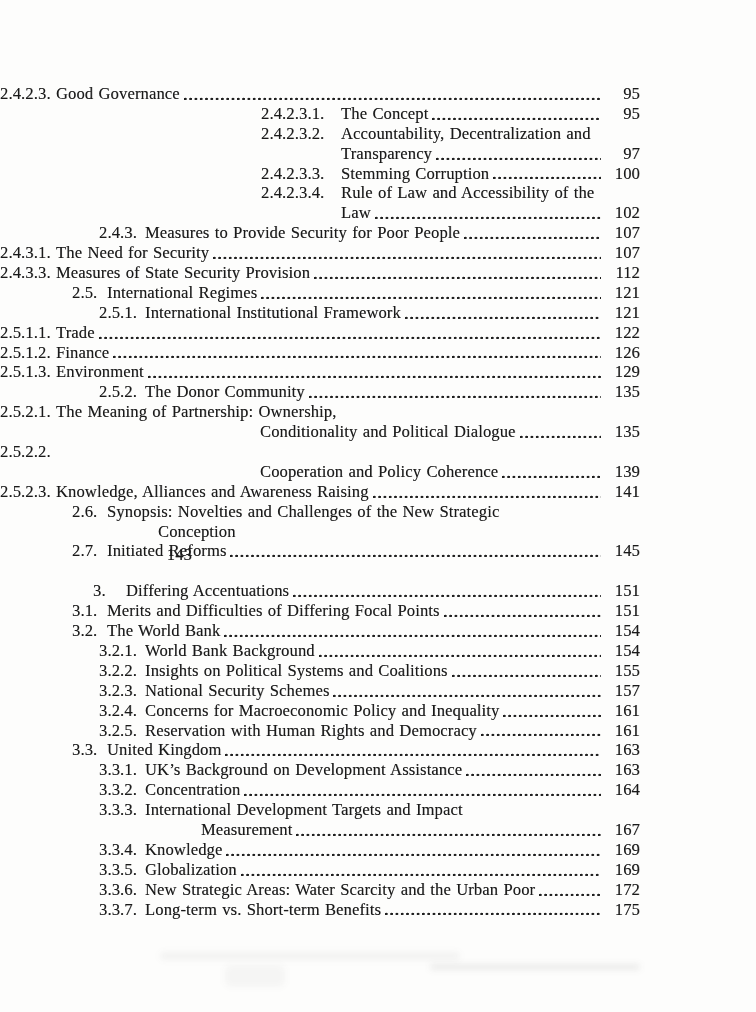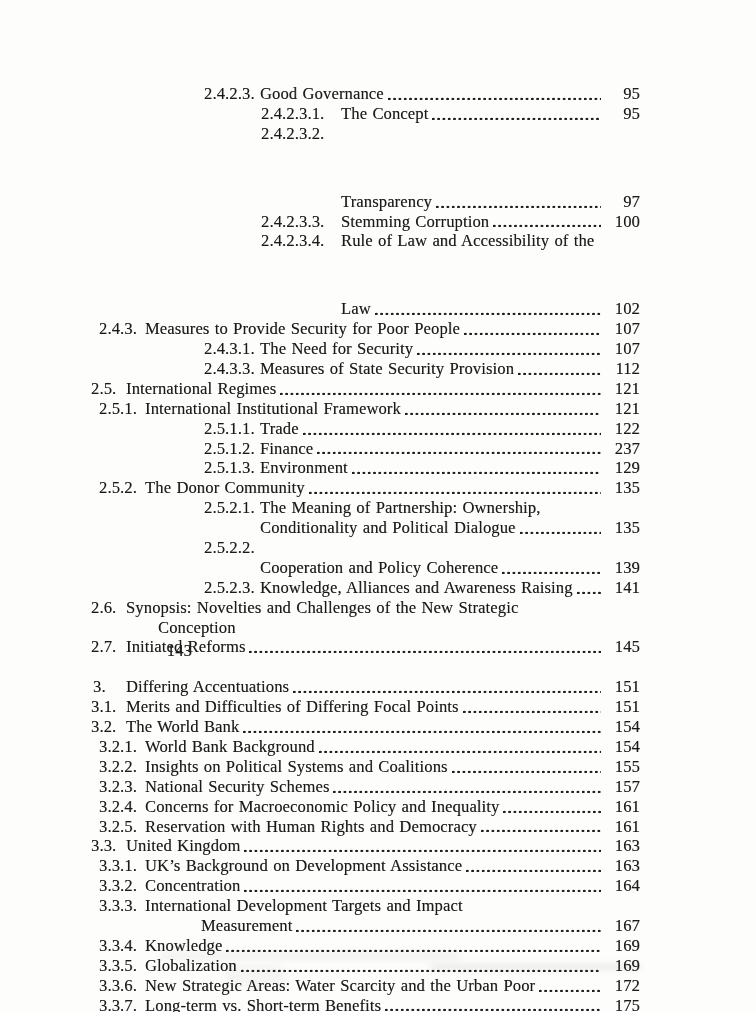--- a/index.html
+++ b/index.html
@@ -29,28 +29,28 @@
     letter-spacing: 0.15px;
     word-spacing: 1px;
     padding-right: 116px;
     white-space: nowrap;
     text-shadow: 0.3px 0.2px 0 rgba(25,25,25,0.45);
   }
   .gap-before { margin-top: 19.9px; }
 
   
   .l0 { padding-left: 93px; }  .l0 .num { width: 33px; }
-  .l1 { padding-left: 91px; } .l1 .num { width: 35px; }
+  .l1 { padding-left: 72px; } .l1 .num { width: 35px; }
   .l2 { padding-left: 99px; } .l2 .num { width: 46px; }
-  .l3 { padding-left: 204px; } .l3 .num { width: 56px; }
+  .l3 { } .l3 .num { width: 56px; }
   .l4 { padding-left: 261px; } .l4 .num { width: 80px; }
   .l1.cont { padding-left: 158px; flex-direction: column; }
   .l2.cont { padding-left: 201px; }
   .l3.cont { padding-left: 260px; justify-content: center; }
-  .l4.cont { padding-left: 341px; margin-top: 48px; }
+  .l4.cont { padding-left: 341px; }
 
   .num   { flex: none; display: inline-block; }
   .title { flex: none; }
   .leader {
     flex: 1 1 auto;
     min-width: 8px;
     align-self: flex-end;
     height: 4px;
     margin: 0 5px 3px 4px;
     background-image: radial-gradient(circle at 1.3px 1.9px, #1f1f1f 1.05px, rgba(0,0,0,0) 1.5px);
@@ -77,20 +77,21 @@
         <span class="pageno">95</span>
       </div>
       <div class="row l4">
         <span class="num">2.4.2.3.1.</span>
         <span class="title">The Concept</span>
         <span class="leader"></span>
         <span class="pageno">95</span>
       </div>
       <div class="row l4">
         <span class="num">2.4.2.3.2.</span>
+        <span class="title">Accountability, Decentralization and</span>
       </div>
       <div class="row l4 cont">
         <span class="title">Transparency</span>
         <span class="leader"></span>
         <span class="pageno">97</span>
       </div>
       <div class="row l4">
         <span class="num">2.4.2.3.3.</span>
         <span class="title">Stemming Corruption</span>
         <span class="leader"></span>
@@ -138,21 +139,21 @@
       <div class="row l3">
         <span class="num">2.5.1.1.</span>
         <span class="title">Trade</span>
         <span class="leader"></span>
         <span class="pageno">122</span>
       </div>
       <div class="row l3">
         <span class="num">2.5.1.2.</span>
         <span class="title">Finance</span>
         <span class="leader"></span>
-        <span class="pageno">237</span>
+        <span class="pageno">126</span>
       </div>
       <div class="row l3">
         <span class="num">2.5.1.3.</span>
         <span class="title">Environment</span>
         <span class="leader"></span>
         <span class="pageno">129</span>
       </div>
       <div class="row l2">
         <span class="num">2.5.2.</span>
         <span class="title">The Donor Community</span>

